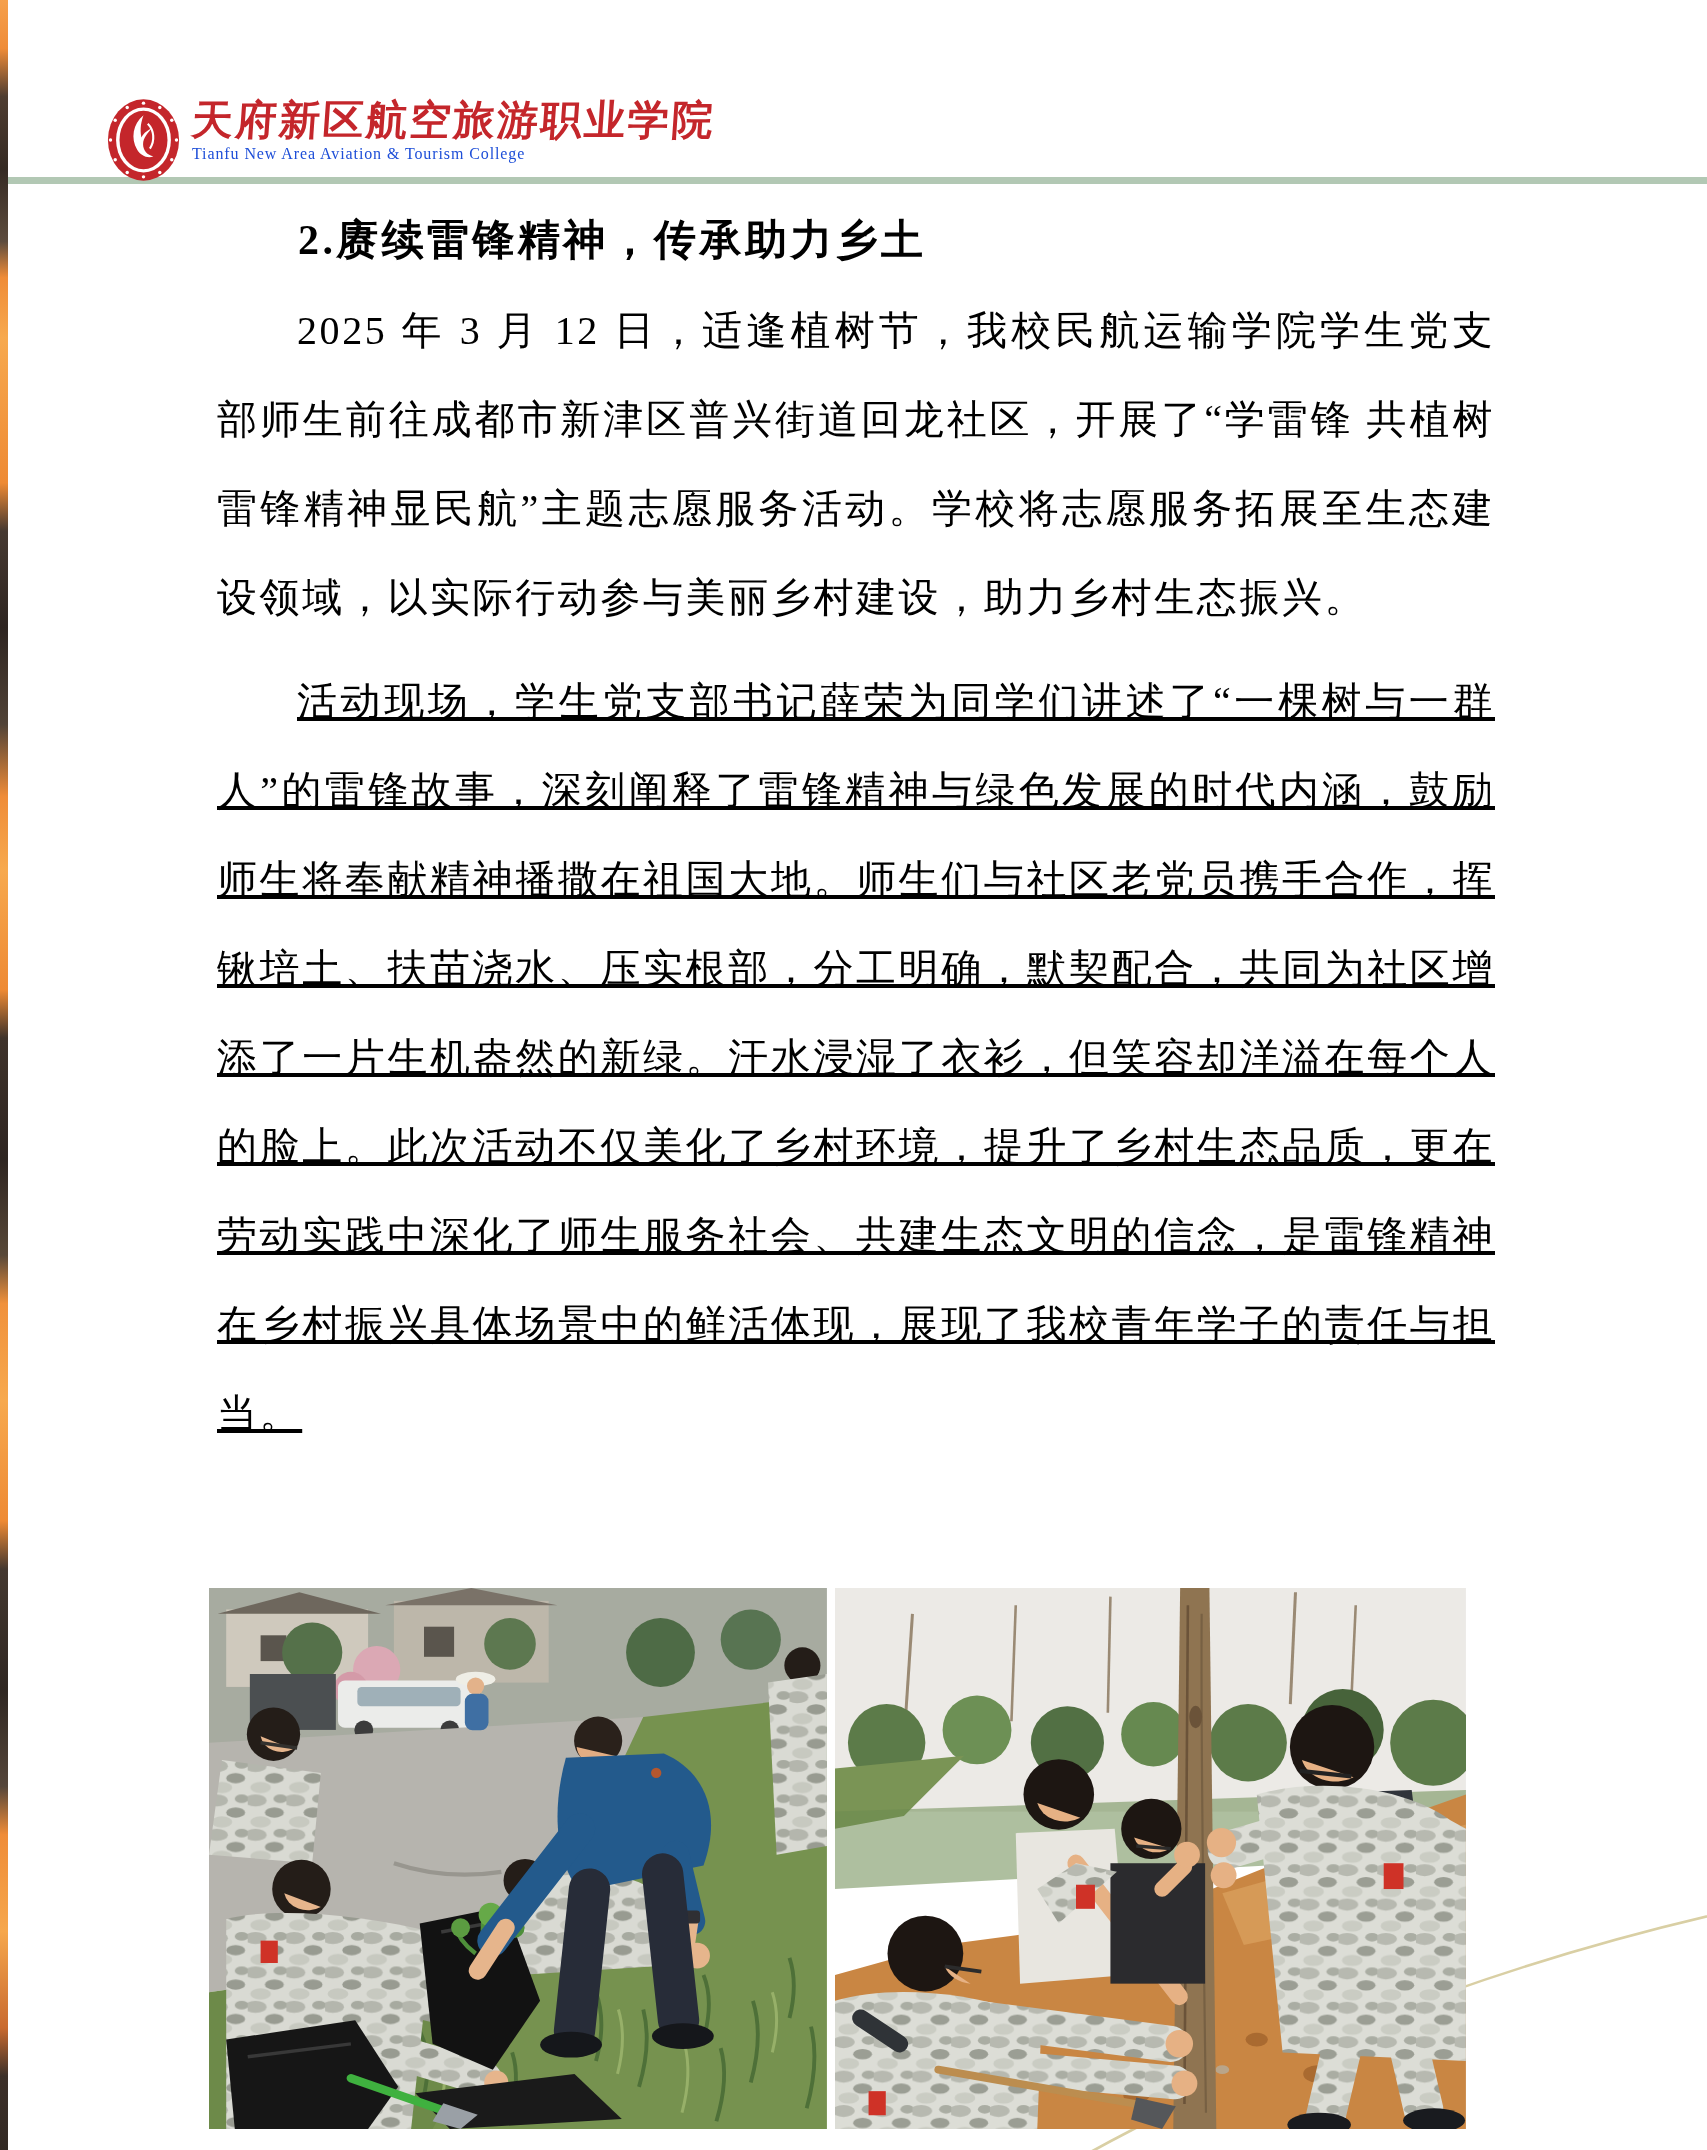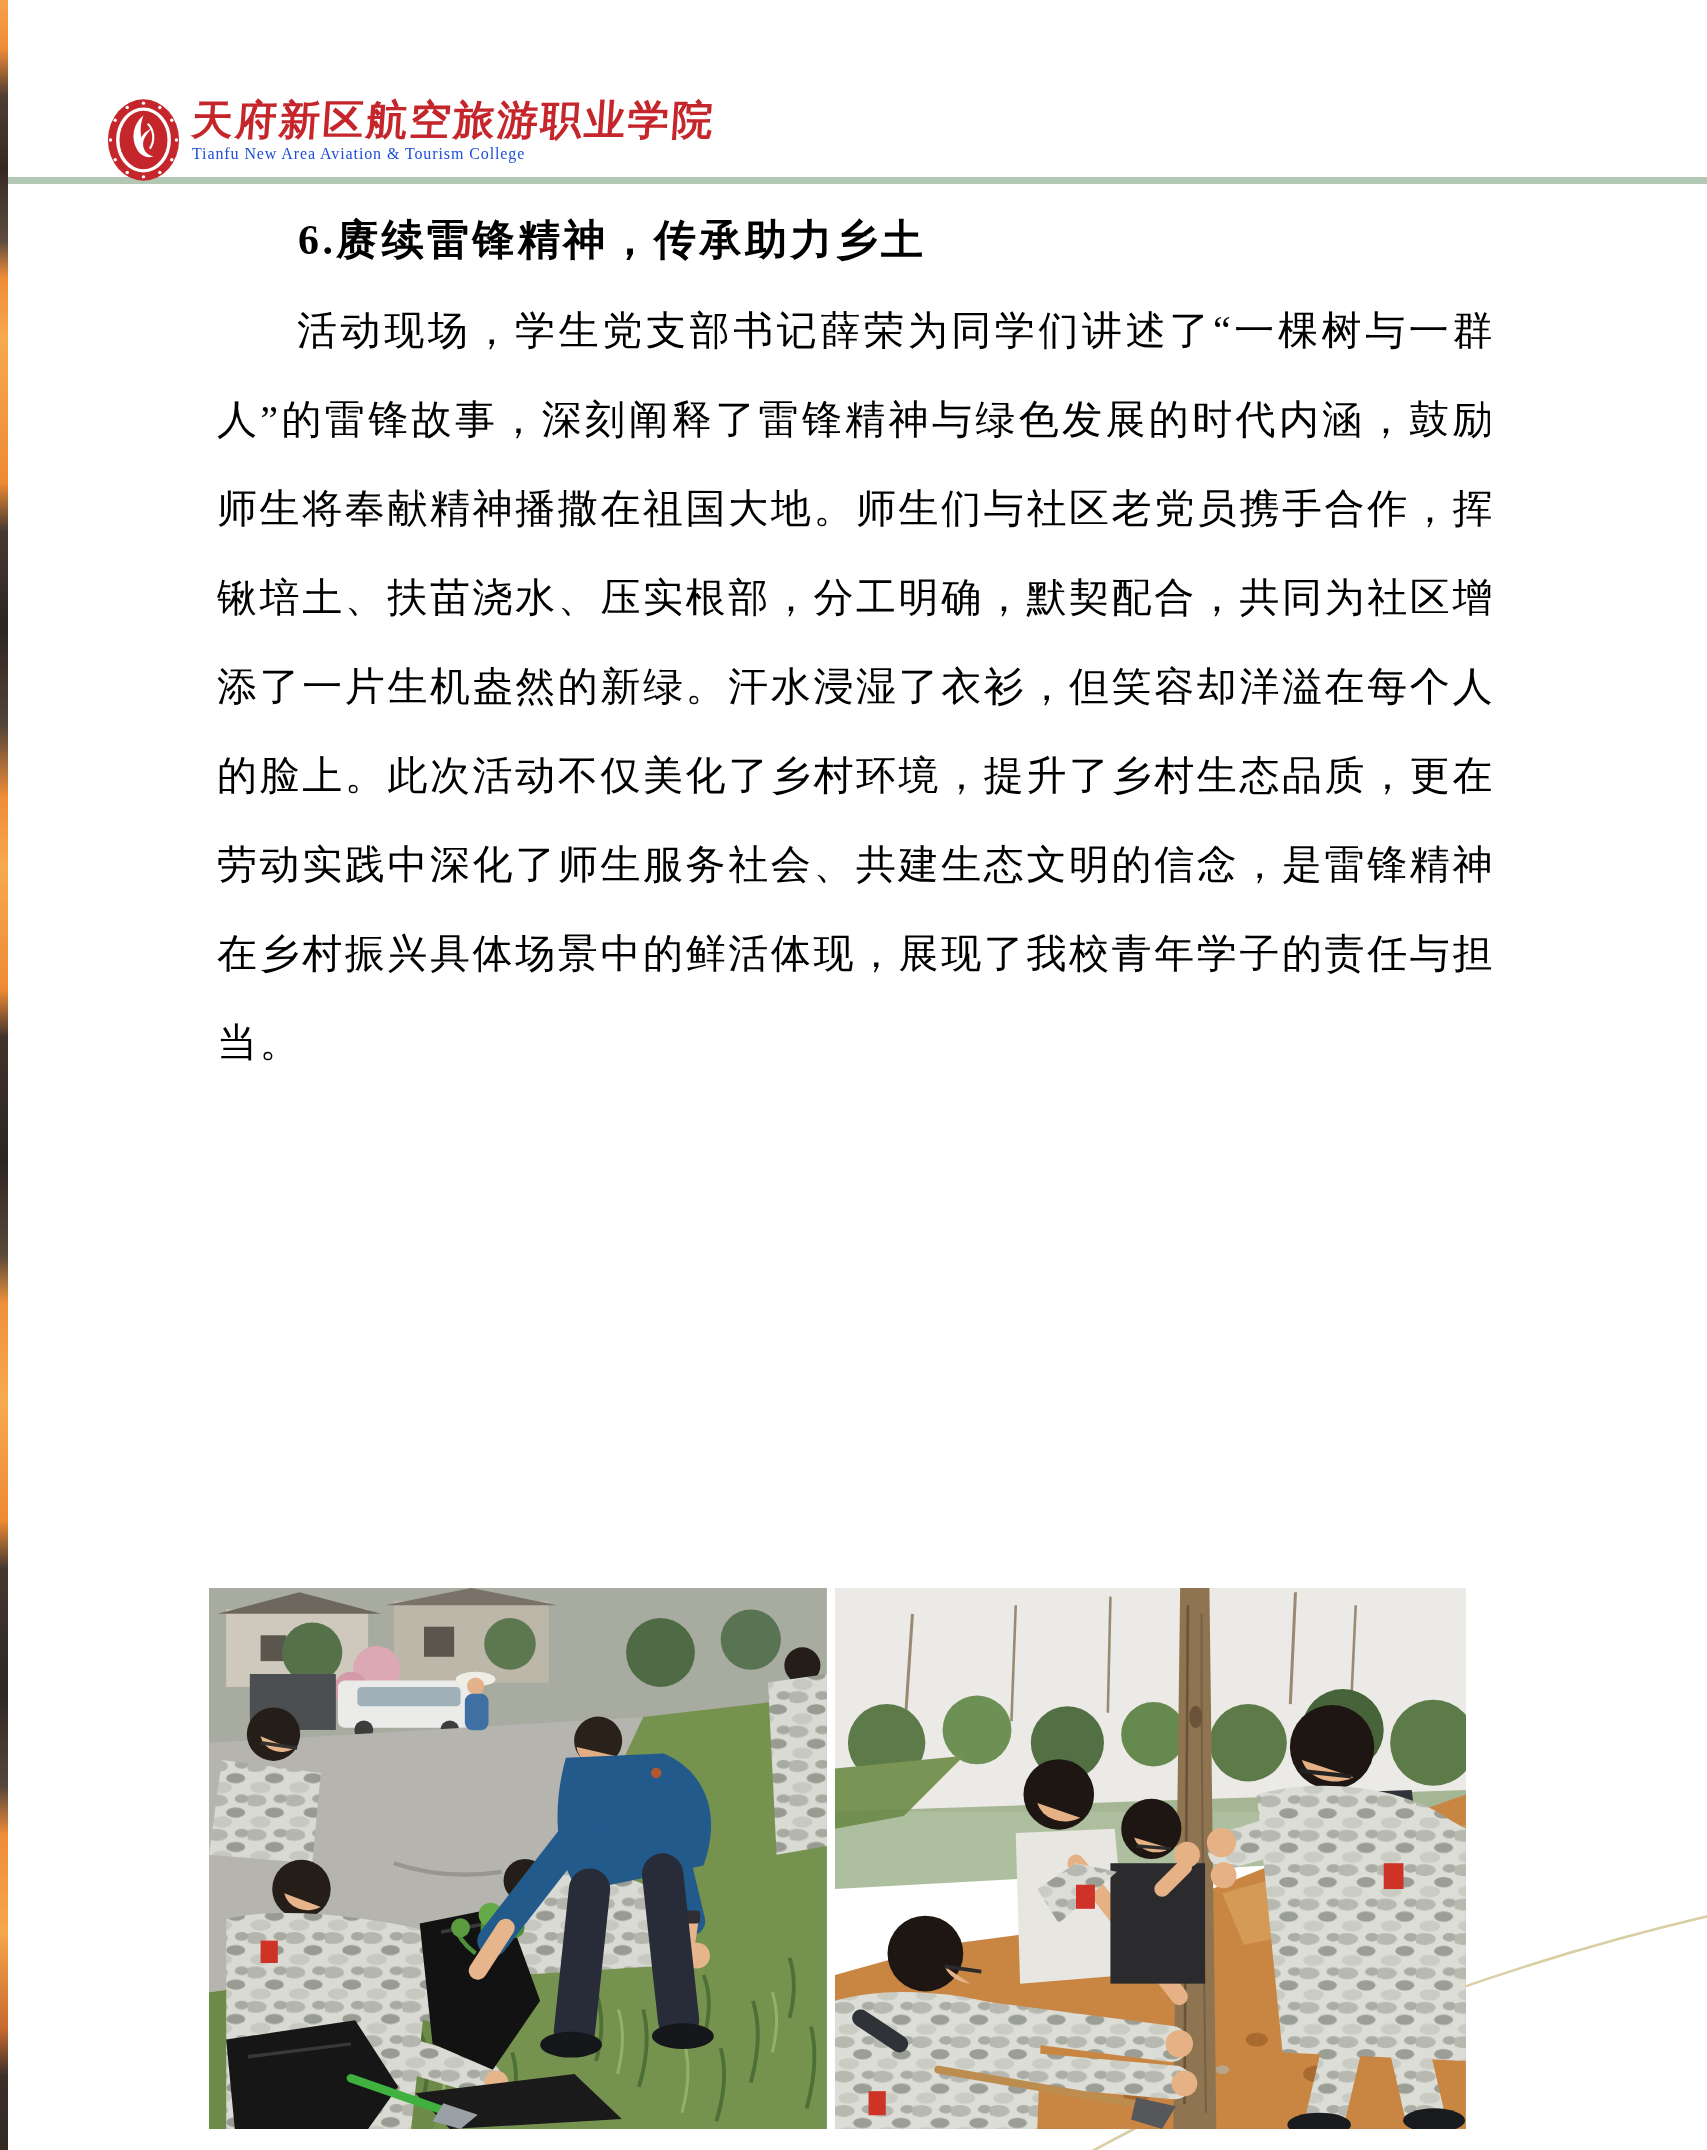--- a/index.html
+++ b/index.html
@@ -96,23 +96,24 @@
           <circle cx="19" cy="52" r="4"></circle>
           <circle cx="47" cy="22" r="4"></circle>
       </g>
     </svg>
     <div class="logo-text">
       <div class="logo-zh">天府新区航空旅游职业学院</div>
       <div class="logo-en">Tianfu New Area Aviation &amp; Tourism College</div>
     </div>
   </div>
 
-  <div class="section-heading">6.赓续雷锋精神，传承助力乡土</div>
+  <div class="section-heading">2.赓续雷锋精神，传承助力乡土</div>
 
   <div class="body-text">
+    <p>2025 年 3 月 12 日，适逢植树节，我校民航运输学院学生党支部师生前往成都市新津区普兴街道回龙社区，开展了“学雷锋 共植树 雷锋精神显民航”主题志愿服务活动。学校将志愿服务拓展至生态建设领域，以实际行动参与美丽乡村建设，助力乡村生态振兴。</p>
     <p>活动现场，学生党支部书记薛荣为同学们讲述了“一棵树与一群人”的雷锋故事，深刻阐释了雷锋精神与绿色发展的时代内涵，鼓励师生将奉献精神播撒在祖国大地。师生们与社区老党员携手合作，挥锹培土、扶苗浇水、压实根部，分工明确，默契配合，共同为社区增添了一片生机盎然的新绿。汗水浸湿了衣衫，但笑容却洋溢在每个人的脸上。此次活动不仅美化了乡村环境，提升了乡村生态品质，更在劳动实践中深化了师生服务社会、共建生态文明的信念，是雷锋精神在乡村振兴具体场景中的鲜活体现，展现了我校青年学子的责任与担当。</p>
   </div>
 
   <div class="figure-row">
 
     <svg width="618" height="541" viewBox="0 0 1437 1258" preserveAspectRatio="none" xmlns="http://www.w3.org/2000/svg">
       <defs>
         <pattern id="camoL" width="90" height="80" patternUnits="userSpaceOnUse">
           <rect width="90" height="80" fill="#d9dad3"></rect>
           <ellipse cx="18" cy="14" rx="26" ry="14" fill="#b4b6ad"></ellipse>

